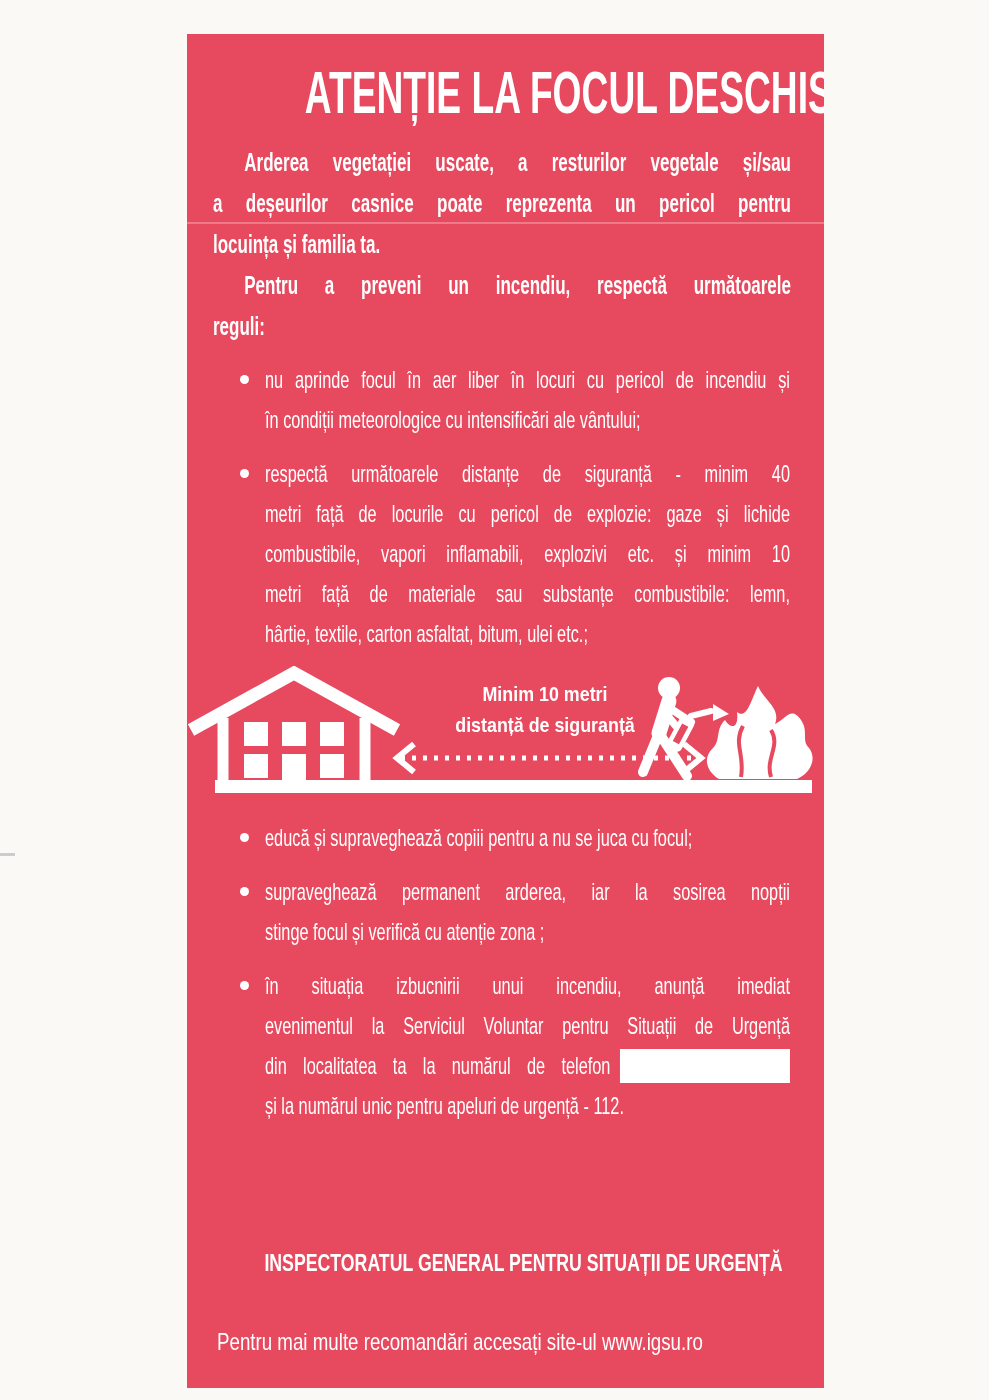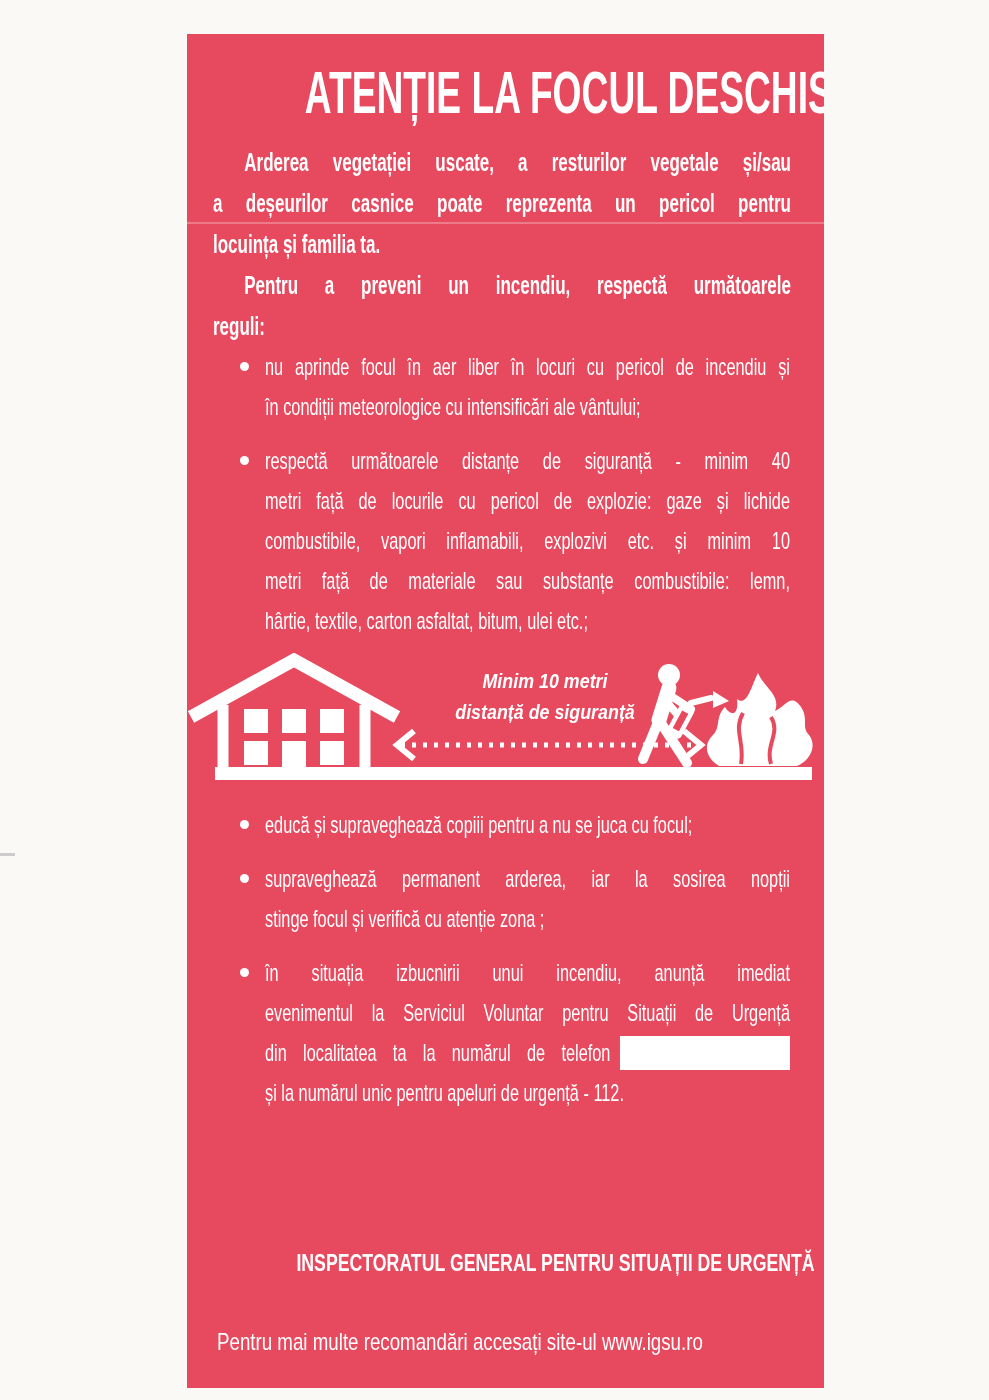--- a/index.html
+++ b/index.html
@@ -34,38 +34,38 @@
     font-size:25px;font-weight:bold;line-height:41px;
   }
 
   ul.bullets{list-style:none;margin:0 0 0 78px;padding:0;}
   ul.bullets li{position:relative;}
   ul.bullets li + li{margin-top:14px;}
   ul.bullets .dot{
     position:absolute;left:-25px;top:15px;width:9px;height:9px;border-radius:50%;background:#fff;
   }
   .btext{width:772px;transform:scaleX(0.68);font-size:24px;line-height:40px;}
-  ul.bullets-top{}
+  ul.bullets-top{margin-top:13px;}
   ul.bullets-bottom{margin-top:22px;}
 
   
-  .illustration{position:relative;margin-top:12px;height:130px;font-style:italic;}
+  .illustration{position:relative;margin-top:12px;height:130px;}
   .illustration svg{position:absolute;left:0;top:0;}
   .ill-label{
     position:absolute;left:240px;top:12px;width:236px;text-align:center;
     font-size:21px;font-weight:bold;line-height:31px;transform:scaleX(0.85);
   }
 
   
   .phone-row{display:flex;align-items:center;height:40px;}
   .phone-row .ptext{flex:1;text-align:justify;text-align-last:justify;white-space:nowrap;margin-right:14px;}
   .phone-box{flex:0 0 250px;height:34px;background:#ffffff;}
 
   
-  .org-heading{position:absolute;left:0;top:1216px;width:100%;text-align:center;margin-left:32px;}
+  .org-heading{position:absolute;left:0;top:1216px;width:100%;text-align:center;}
   .org-heading > span{
     display:inline-block;font-size:23px;font-weight:bold;white-space:nowrap;
     transform:scaleX(0.77);transform-origin:50% 50%;
   }
   .footer{
     position:absolute;left:30px;right:24px;bottom:10px;height:72px;
     display:flex;align-items:center;justify-content:space-between;
   }
   .footer-text{
     font-size:24px;white-space:nowrap;transform:scaleX(0.78);transform-origin:0 50%;

